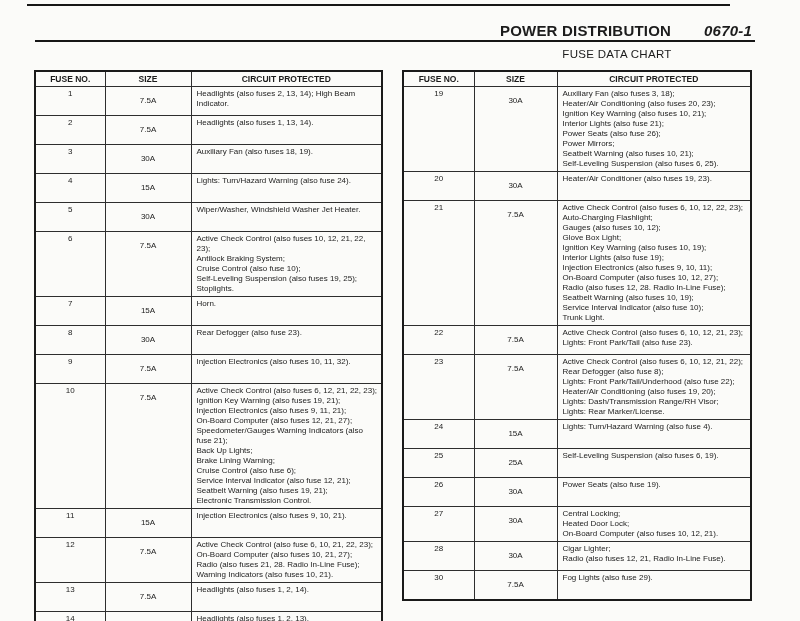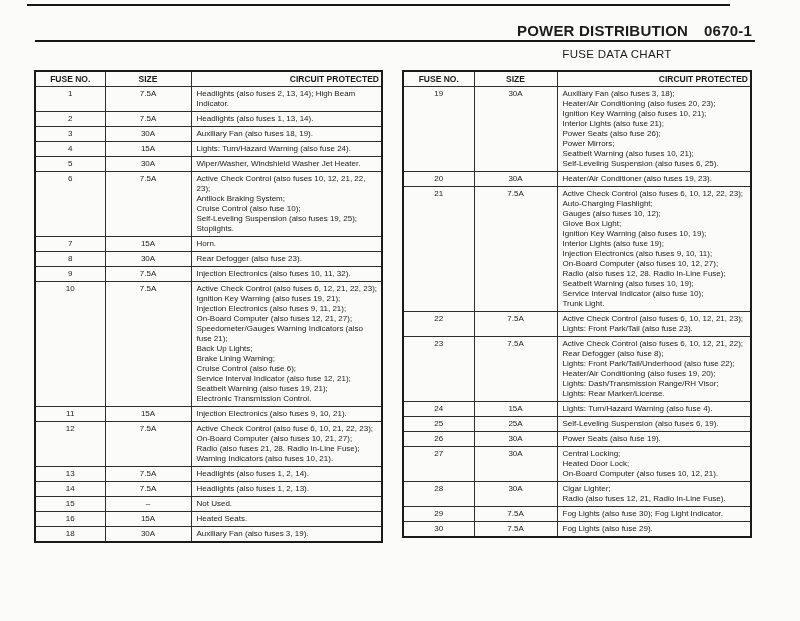--- a/index.html
+++ b/index.html
@@ -16,21 +16,21 @@
 
   .rule { position: absolute; background: #161616; height: 2px; }
   .rule-top   { top: 4px;  left: 27px; width: 703px; }
   .rule-title { top: 40px; left: 35px; width: 720px; }
 
   .page-header {
     position: absolute; top: 22px; right: 48px;
     font-size: 15px; font-weight: bold; letter-spacing: 0.2px;
     white-space: nowrap;
   }
-  .page-header .page-code { margin-left: 16px; }
+  .page-header .page-code { margin-left: 33px; font-style: italic; }
 
   .chart-title {
     position: absolute; top: 48px; left: 617px;
     transform: translateX(-50%);
     font-size: 11.5px; font-weight: normal; letter-spacing: 0.3px;
     white-space: nowrap;
   }
 
   table.fuse-table {
     position: absolute; top: 70px;
@@ -46,24 +46,24 @@
     vertical-align: top;
     font-size: 8px;
     line-height: 10px;
   }
   .fuse-table th {
     font-size: 8.5px;
     font-weight: bold;
     text-align: center;
     padding: 2px 2px;
   }
-  .fuse-table th.th-circuit { text-align: right; }
+  .fuse-table th.th-circuit { text-align: center; }
 
   td.col-fuse  { text-align: center; padding: 2px 2px; }
-  td.col-size  { text-align: center; padding: 2px 2px; }
+  td.col-size  { text-align: center; padding: 9px 2px; }
   td.col-circuit { text-align: left; padding: 2px 3px 2px 5px; }
 
   .col-fuse .fuse-label { display: inline-block; max-width: 44px; }
   .circuit-line { min-height: 10px; }
 </style>
 </head>
 <body>
 
 <div class="page">
 
@@ -335,27 +335,20 @@
         </tr>
         <tr>
           <td class="col-fuse"><span class="fuse-label">28</span></td>
           <td class="col-size">30A</td>
           <td class="col-circuit">
             <div class="circuit-line">Cigar Lighter;</div>
             <div class="circuit-line">Radio (also fuses 12, 21, Radio In-Line Fuse).</div>
           </td>
         </tr>
         <tr>
-          <td class="col-fuse"><span class="fuse-label">29</span></td>
-          <td class="col-size">7.5A</td>
-          <td class="col-circuit">
-            <div class="circuit-line">Fog Lights (also fuse 30); Fog Light Indicator.</div>
-          </td>
-        </tr>
-        <tr>
           <td class="col-fuse"><span class="fuse-label">30</span></td>
           <td class="col-size">7.5A</td>
           <td class="col-circuit">
             <div class="circuit-line">Fog Lights (also fuse 29).</div>
           </td>
         </tr>
       </tbody>
   </table>
 
 </div>

